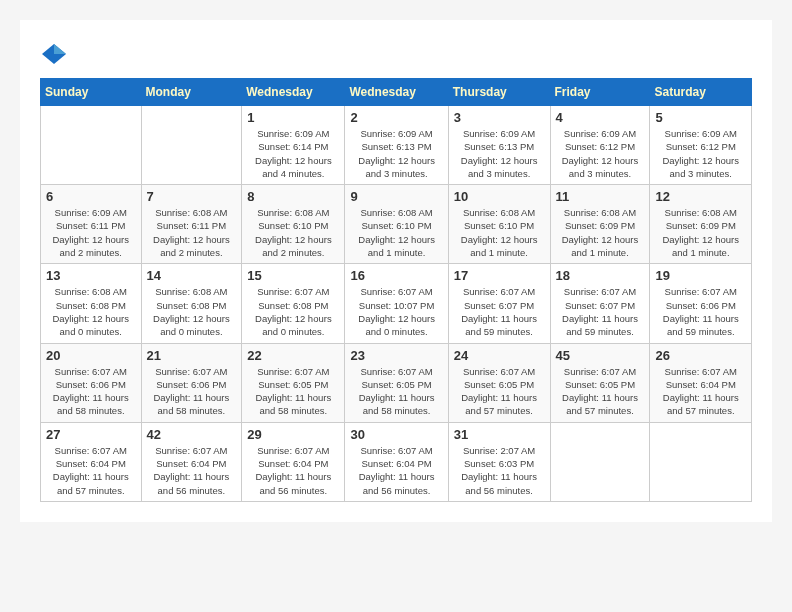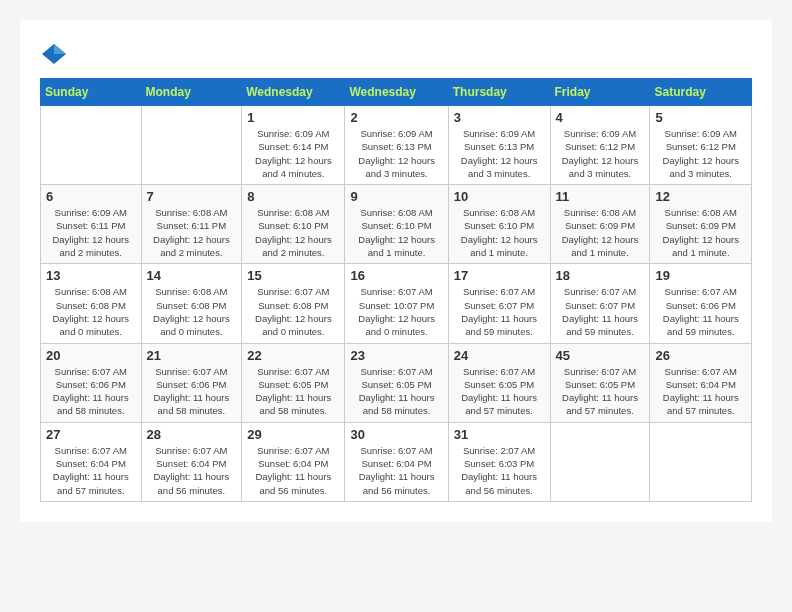--- a/index.html
+++ b/index.html
@@ -51,21 +51,21 @@
       font-size: 14px;
       color: #666;
     }
     .calendar {
       width: 100%;
       border-collapse: collapse;
       border: 1px solid #ccc;
     }
     .calendar th {
       background: #1a6fc4;
-      color: #bef264;
+      color: #fef9c3;
       font-size: 12px;
       font-weight: bold;
       padding: 6px 4px;
       text-align: left;
       border: 1px solid #1a6fc4;
     }
     .calendar td {
       vertical-align: top;
       border: 1px solid #ccc;
       padding: 4px 5px;
@@ -294,21 +294,21 @@
           </td>
         </tr>
         <tr>
           <td>
             <span class="day-number">27</span>
             <div class="day-info">Sunrise: 6:07 AM
 Sunset: 6:04 PM
 Daylight: 11 hours and 57 minutes.</div>
           </td>
           <td>
-            <span class="day-number">28</span>
+            <span class="day-number">42</span>
             <div class="day-info">Sunrise: 6:07 AM
 Sunset: 6:04 PM
 Daylight: 11 hours and 56 minutes.</div>
           </td>
           <td>
             <span class="day-number">29</span>
             <div class="day-info">Sunrise: 6:07 AM
 Sunset: 6:04 PM
 Daylight: 11 hours and 56 minutes.</div>
           </td>

